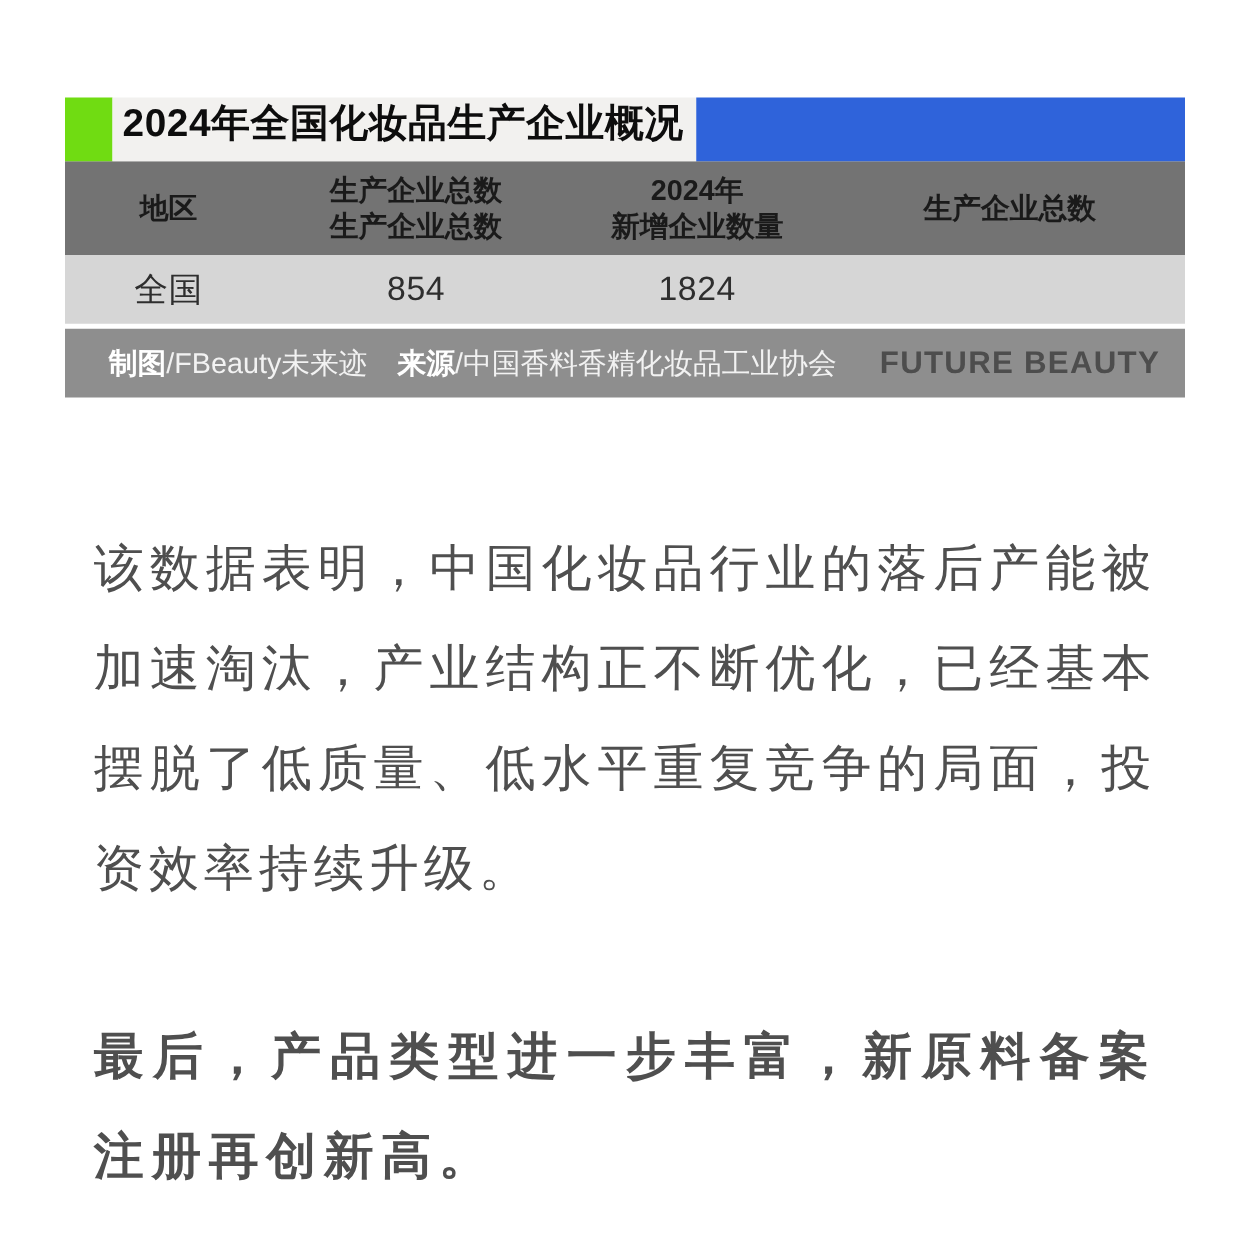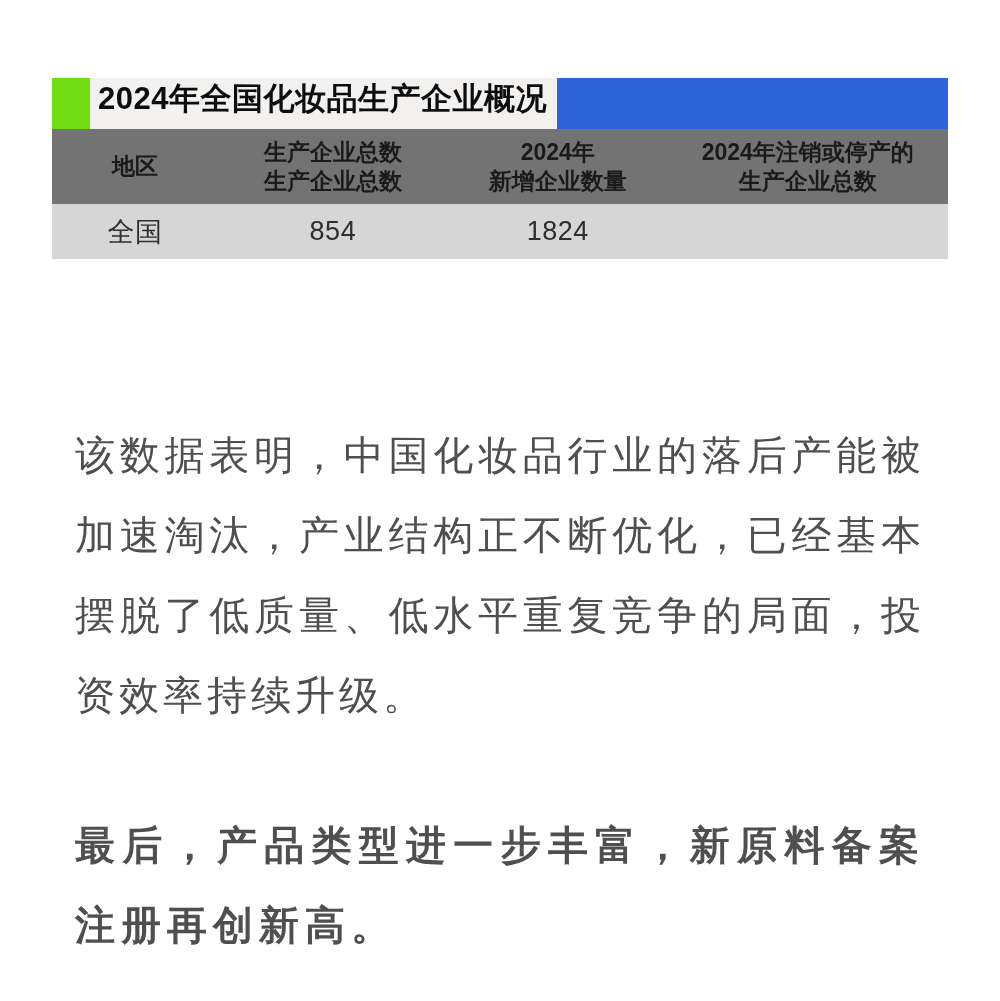--- a/index.html
+++ b/index.html
@@ -152,30 +152,35 @@
     </div>
     <div class="header-cell">
       <span class="header-line">生产企业总数</span>
       <span class="header-line">生产企业总数</span>
     </div>
     <div class="header-cell">
       <span class="header-line">2024年</span>
       <span class="header-line">新增企业数量</span>
     </div>
     <div class="header-cell">
-      <span class="header-line">2024年注销或停产的</span>
       <span class="header-line">生产企业总数</span>
     </div>
   </div>
 
   <div class="grid-row data-row">
     <div class="data-cell">全国</div>
     <div class="data-cell">854</div>
     <div class="data-cell">1824</div>
   </div>
 
+  <div class="footer-row">
+    <div class="credits">
+      <span class="credit-label">制图</span><span>/FBeauty未来迹</span><span class="source-group"><span class="credit-label">来源</span><span>/中国香料香精化妆品工业协会</span></span>
+    </div>
+    <div class="brand">FUTURE BEAUTY</div>
+  </div>
 
 </div>
 
 <div class="article">
   <p class="para-1">该数据表明，中国化妆品行业的落后产能被加速淘汰，产业结构正不断优化，已经基本摆脱了低质量、低水平重复竞争的局面，投资效率持续升级。</p>
   <p class="para-2">最后，产品类型进一步丰富，新原料备案注册再创新高。</p>
 </div>
 
 </body></html>

